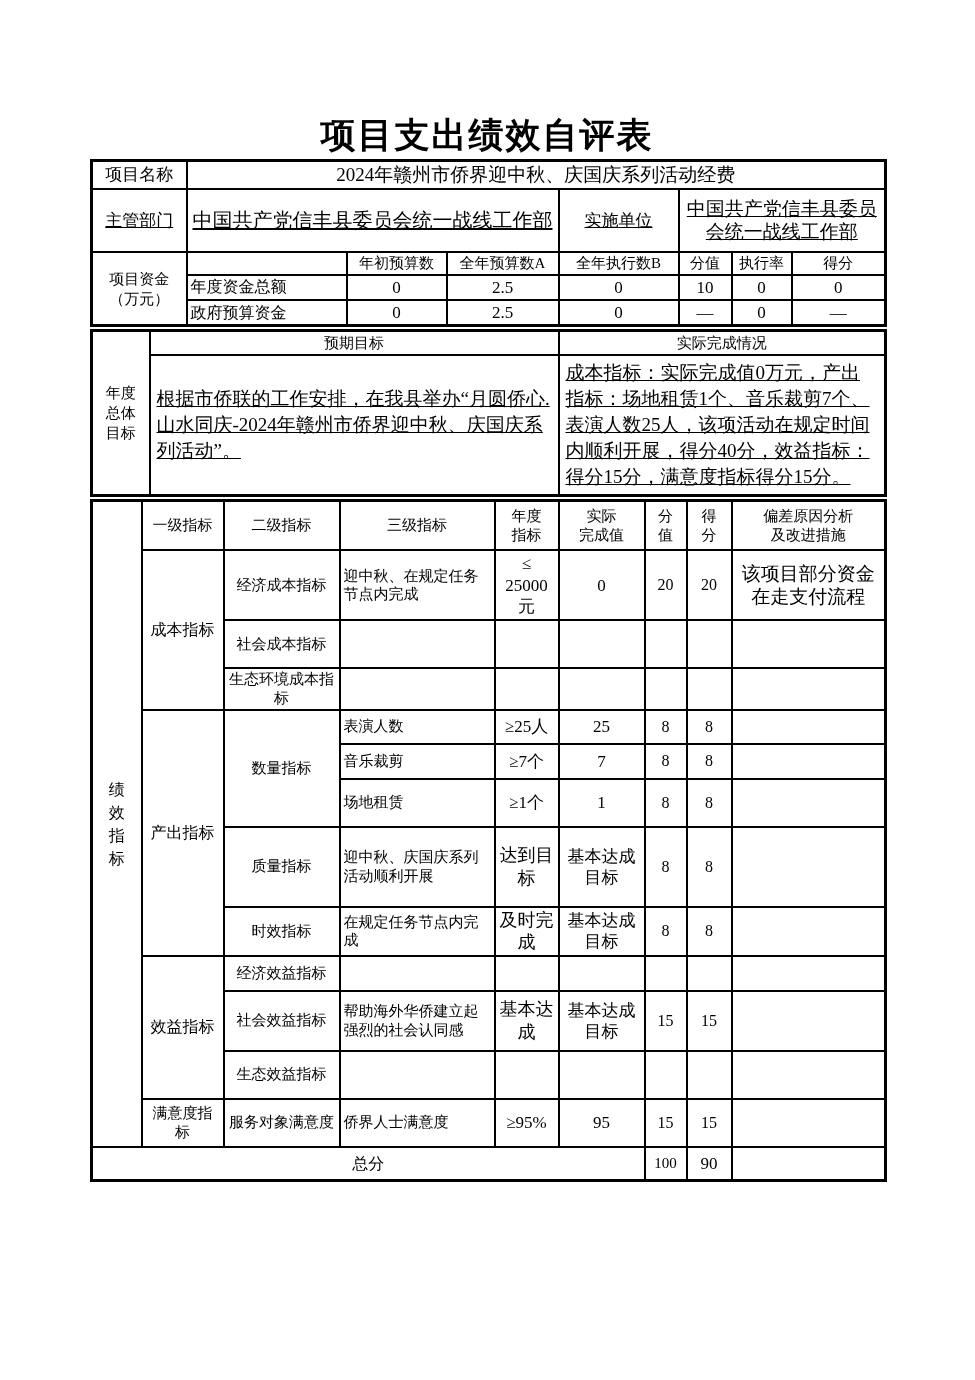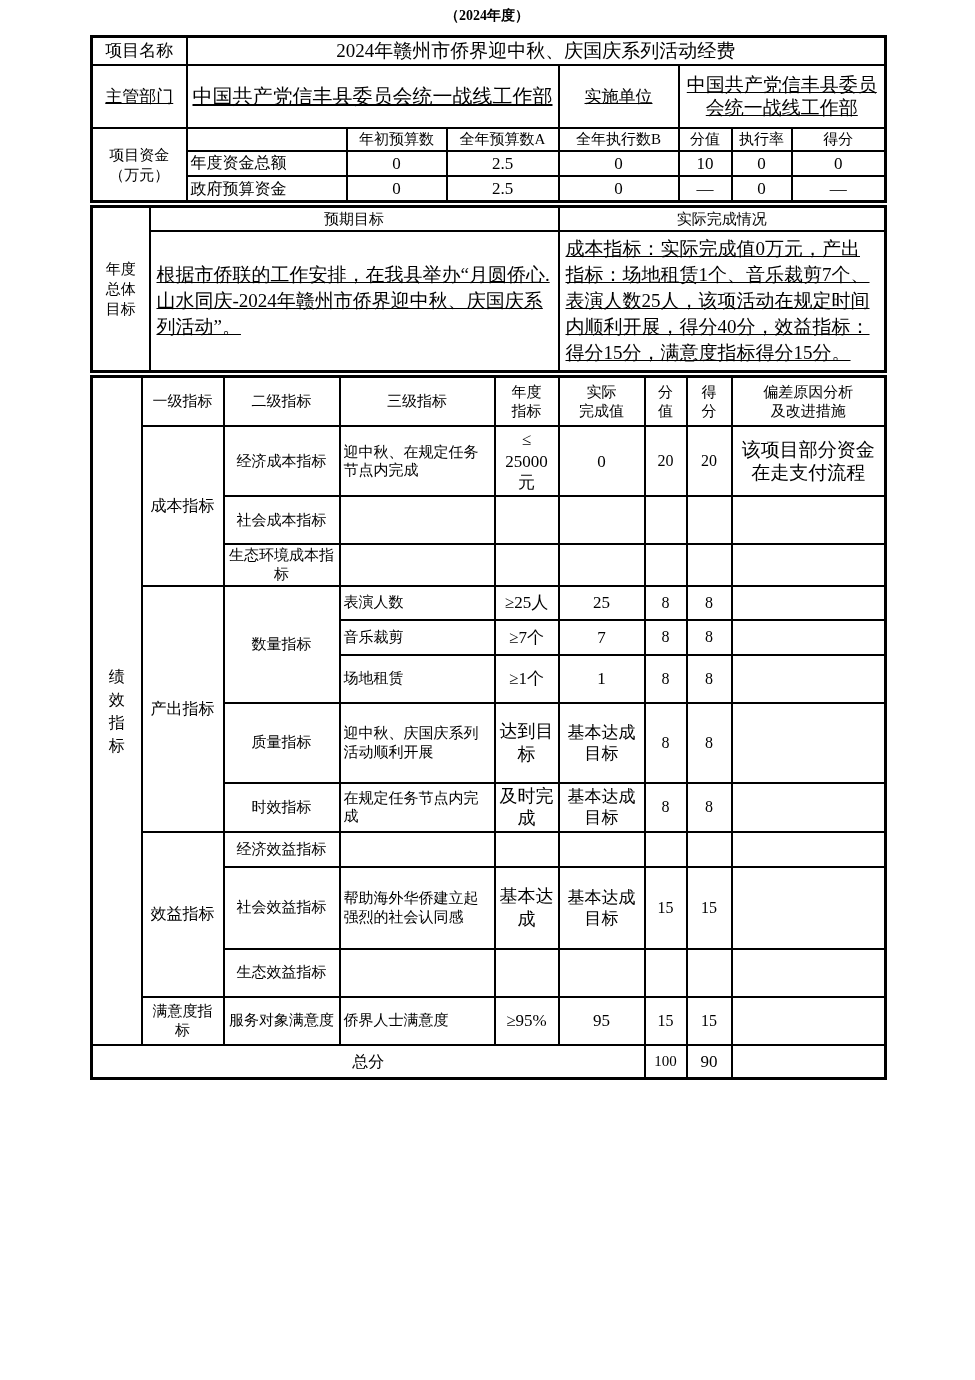--- a/index.html
+++ b/index.html
@@ -10,32 +10,32 @@
   .subtitle{text-align:center;font-size:14px;margin-top:7px;margin-bottom:10px;font-weight:bold;}
   table{border-collapse:collapse;table-layout:fixed;width:794px;border:3px solid #000;}
   table.mt2{margin-top:2px;}
   td{border:2px solid #000;vertical-align:middle;text-align:center;padding:1px 3px;
      line-height:1.25;overflow:hidden;word-break:break-word;}
   .left{text-align:left;}
   .pre{white-space:pre-line;} .f15{font-size:15px;} .f16{font-size:16px;} .f17{font-size:17px;}
   .f18{font-size:18px;border-radius:6px;} .f19{font-size:19px;} .f20{font-size:20px;}
   .h22{height:22px;} .h23{height:23px;} .h24{height:24px;} .h33{height:48px;} .h34{height:34px;}
   .h35{height:35px;} .h37{height:37px;} .h50{height:50px;} .h53{height:46px;} .h63{height:63px;text-decoration:underline;}
-  .h64{height:80px;} .h65{height:82px;} .h70{height:70px;} .h110{height:110px;}
+  .h64{height:80px;} .h65{height:60px;} .h70{height:70px;} .h110{height:110px;}
   .stack div{line-height:20px;font-size:15px;}
   .vchar div{line-height:23px;font-size:16px;}
   .goaltext{padding:4px 6px;line-height:26px;font-size:19px;text-decoration:underline;}
   .devspan{display:inline-block;max-width:100px;}
 </style>
 </head>
 <body>
 
 <div class="doc">
 
-  <div class="subtitle">（2024年度）</div>
+  <h1 class="title">项目支出绩效自评表</h1>
 
   <table>
     <colgroup>
       <col style="width:95px">
         <col style="width:160px">
         <col style="width:100px">
         <col style="width:112px">
       <col style="width:120px">
         <col style="width:53px">
         <col style="width:60px">

